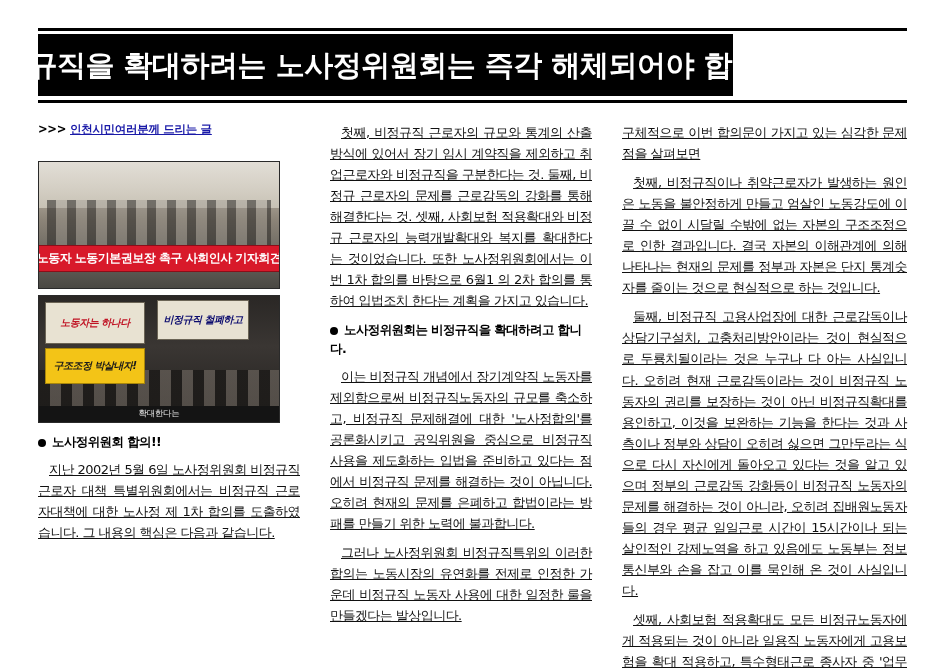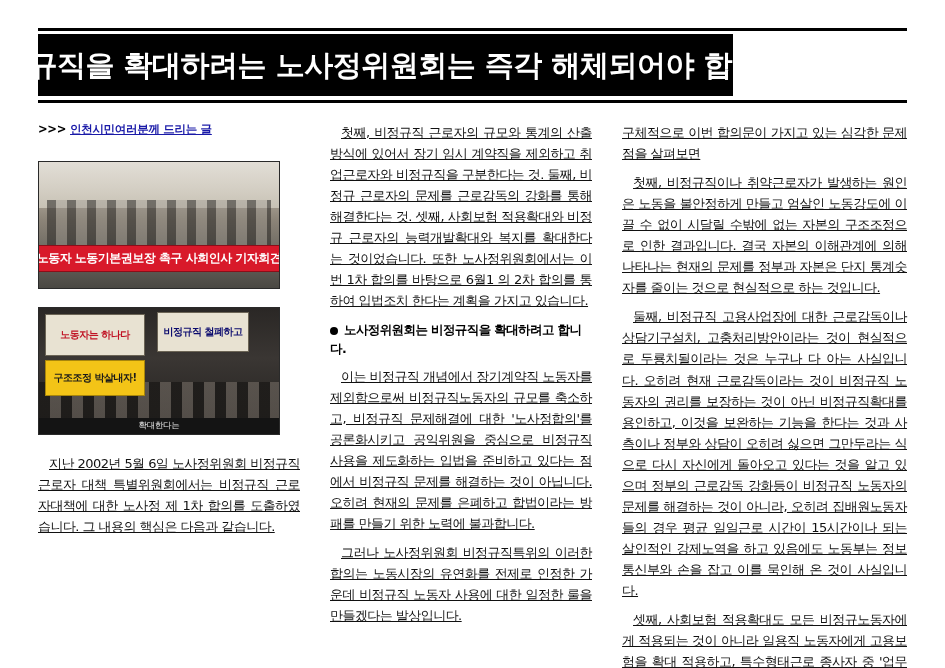--- a/index.html
+++ b/index.html
@@ -79,21 +79,21 @@
     white-space: nowrap;
   }
   .kicker .arrows { color: #000000; margin-right: 4px; }
   .kicker .kicker-text { text-decoration: underline; }
 
   
   .photo {
     position: relative;
     width: 242px;
     height: 128px;
-    margin-bottom: 18px;
+    margin-bottom: 6px;
     border: 1px solid #2a2a2a;
     overflow: hidden;
     box-sizing: border-box;
   }
   .photo-1 {
     background:
       linear-gradient(180deg, #c8c2b6 0%, #b5ada0 22%, #8d8579 45%, #6e6a62 70%, #4a4843 100%);
   }
   .photo-1::before {
     content: "";
@@ -158,20 +158,21 @@
     font-weight: bold;
     line-height: 1.15;
     letter-spacing: -0.5px;
     text-align: center;
     display: flex;
     align-items: center;
     justify-content: center;
     padding: 0;
     box-sizing: border-box;
     z-index: 3;
+    font-style: italic;
   }
   .photo-2 .placard-a { left: 6px; top: 6px; width: 100px; height: 42px; }
   .photo-2 .placard-b { left: 118px; top: 4px; width: 92px; height: 40px; color:#0b0b6e; }
   .photo-2 .placard-c { left: 116px; top: 48px; width: 118px; height: 38px; color:#c01324; }
   .photo-2 .placard-d { left: 6px; top: 52px; width: 100px; height: 36px; background:#f3c417; border-color:#a8860b; color:#1a1a1a; }
   .photo-2 .crowd {
     position: absolute;
     left: 0; right: 0; bottom: 16px;
     height: 36px;
     background:
@@ -247,20 +248,23 @@
     </div>
 
     <div class="photo photo-2">
       <div class="placard placard-a">노동자는 하나다</div>
       <div class="placard placard-b">비정규직 철폐하고</div>
       <div class="placard placard-d">구조조정 박살내자!</div>
       <div class="crowd"></div>
       <div class="caption-strip">확대한다는</div>
     </div>
 
+    <div class="subhead">
+      <span class="bullet"></span><span>노사정위원회 합의!!</span>
+    </div>
 
     <p class="body">지난 2002년 5월 6일 노사정위원회 비정규직근로자 대책 특별위원회에서는 비정규직 근로자대책에 대한 노사정 제 1차 합의를 도출하였습니다. 그 내용의 핵심은 다음과 같습니다.</p>
   </div>
 
   <div class="col col-2">
     <p class="body">첫째, 비정규직 근로자의 규모와 통계의 산출방식에 있어서 장기 임시 계약직을 제외하고 취업근로자와 비정규직을 구분한다는 것. 둘째, 비정규 근로자의 문제를 근로감독의 강화를 통해 해결한다는 것. 셋째, 사회보험 적용확대와 비정규 근로자의 능력개발확대와 복지를 확대한다는 것이었습니다. 또한 노사정위원회에서는 이번 1차 합의를 바탕으로 6월1 의 2차 합의를 통하여 입법조치 한다는 계획을 가지고 있습니다.</p>
 
     <div class="subhead">
       <span class="bullet"></span><span>노사정위원회는 비정규직을 확대하려고 합니다.</span>
     </div>

